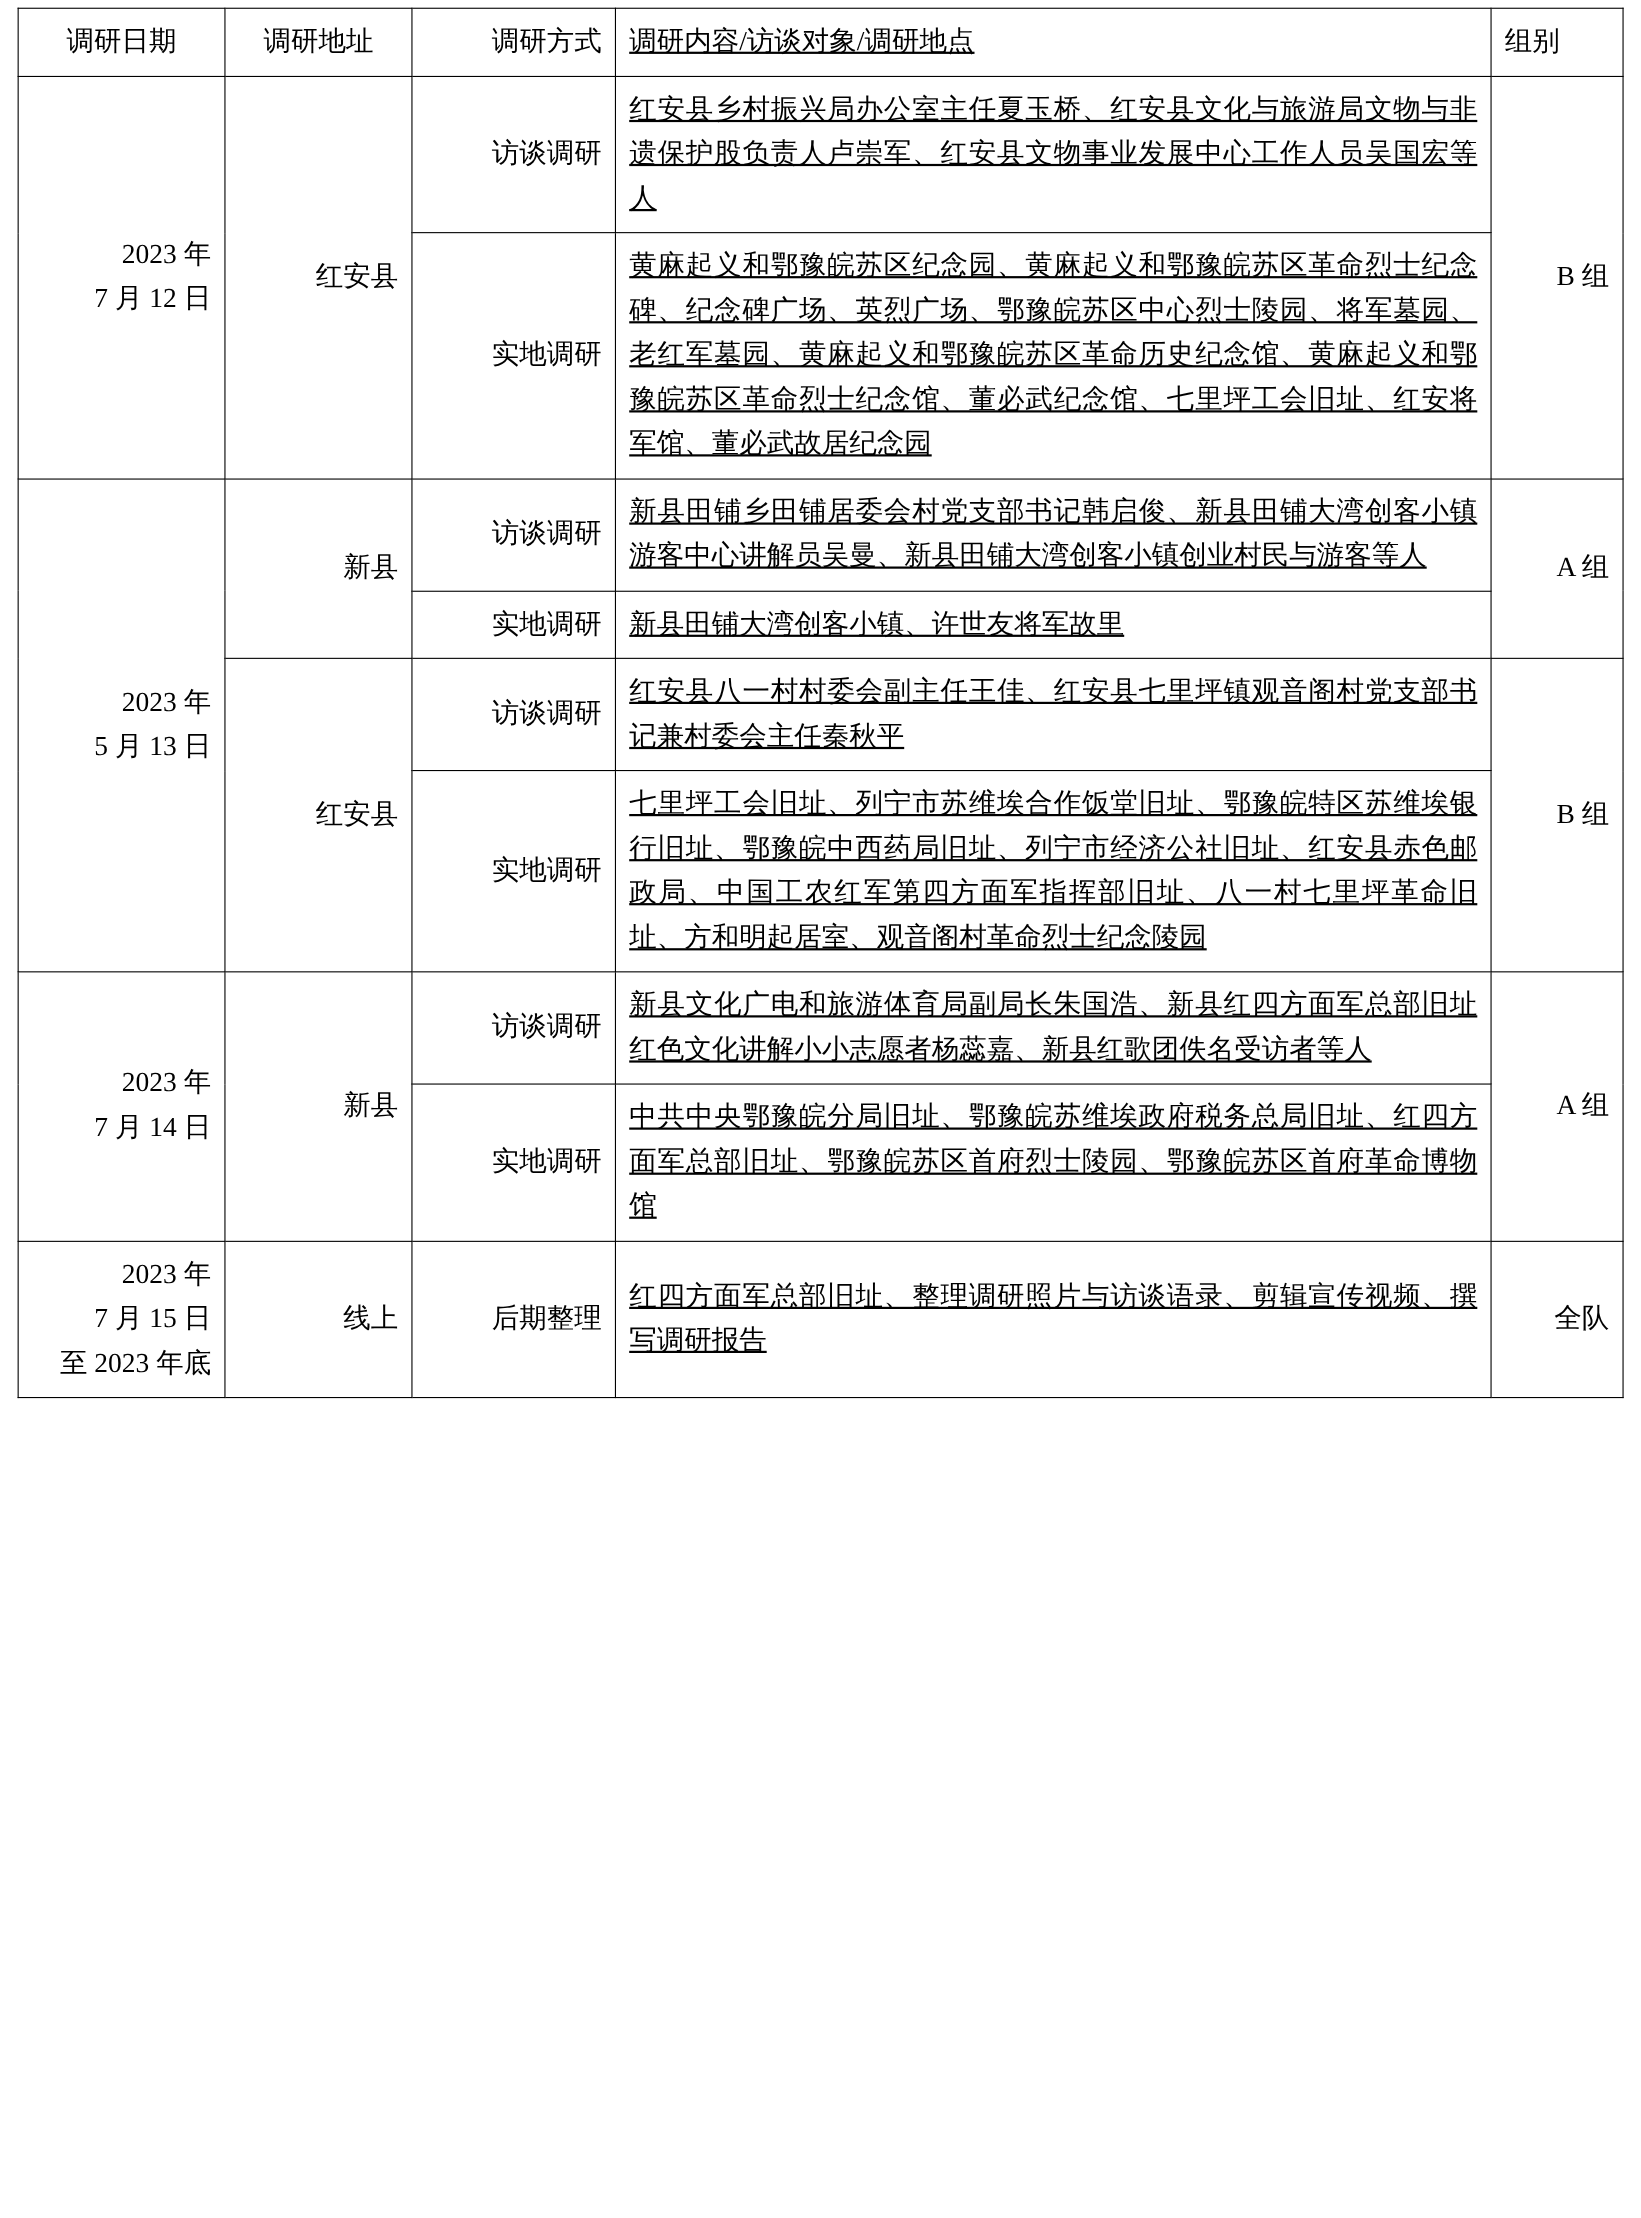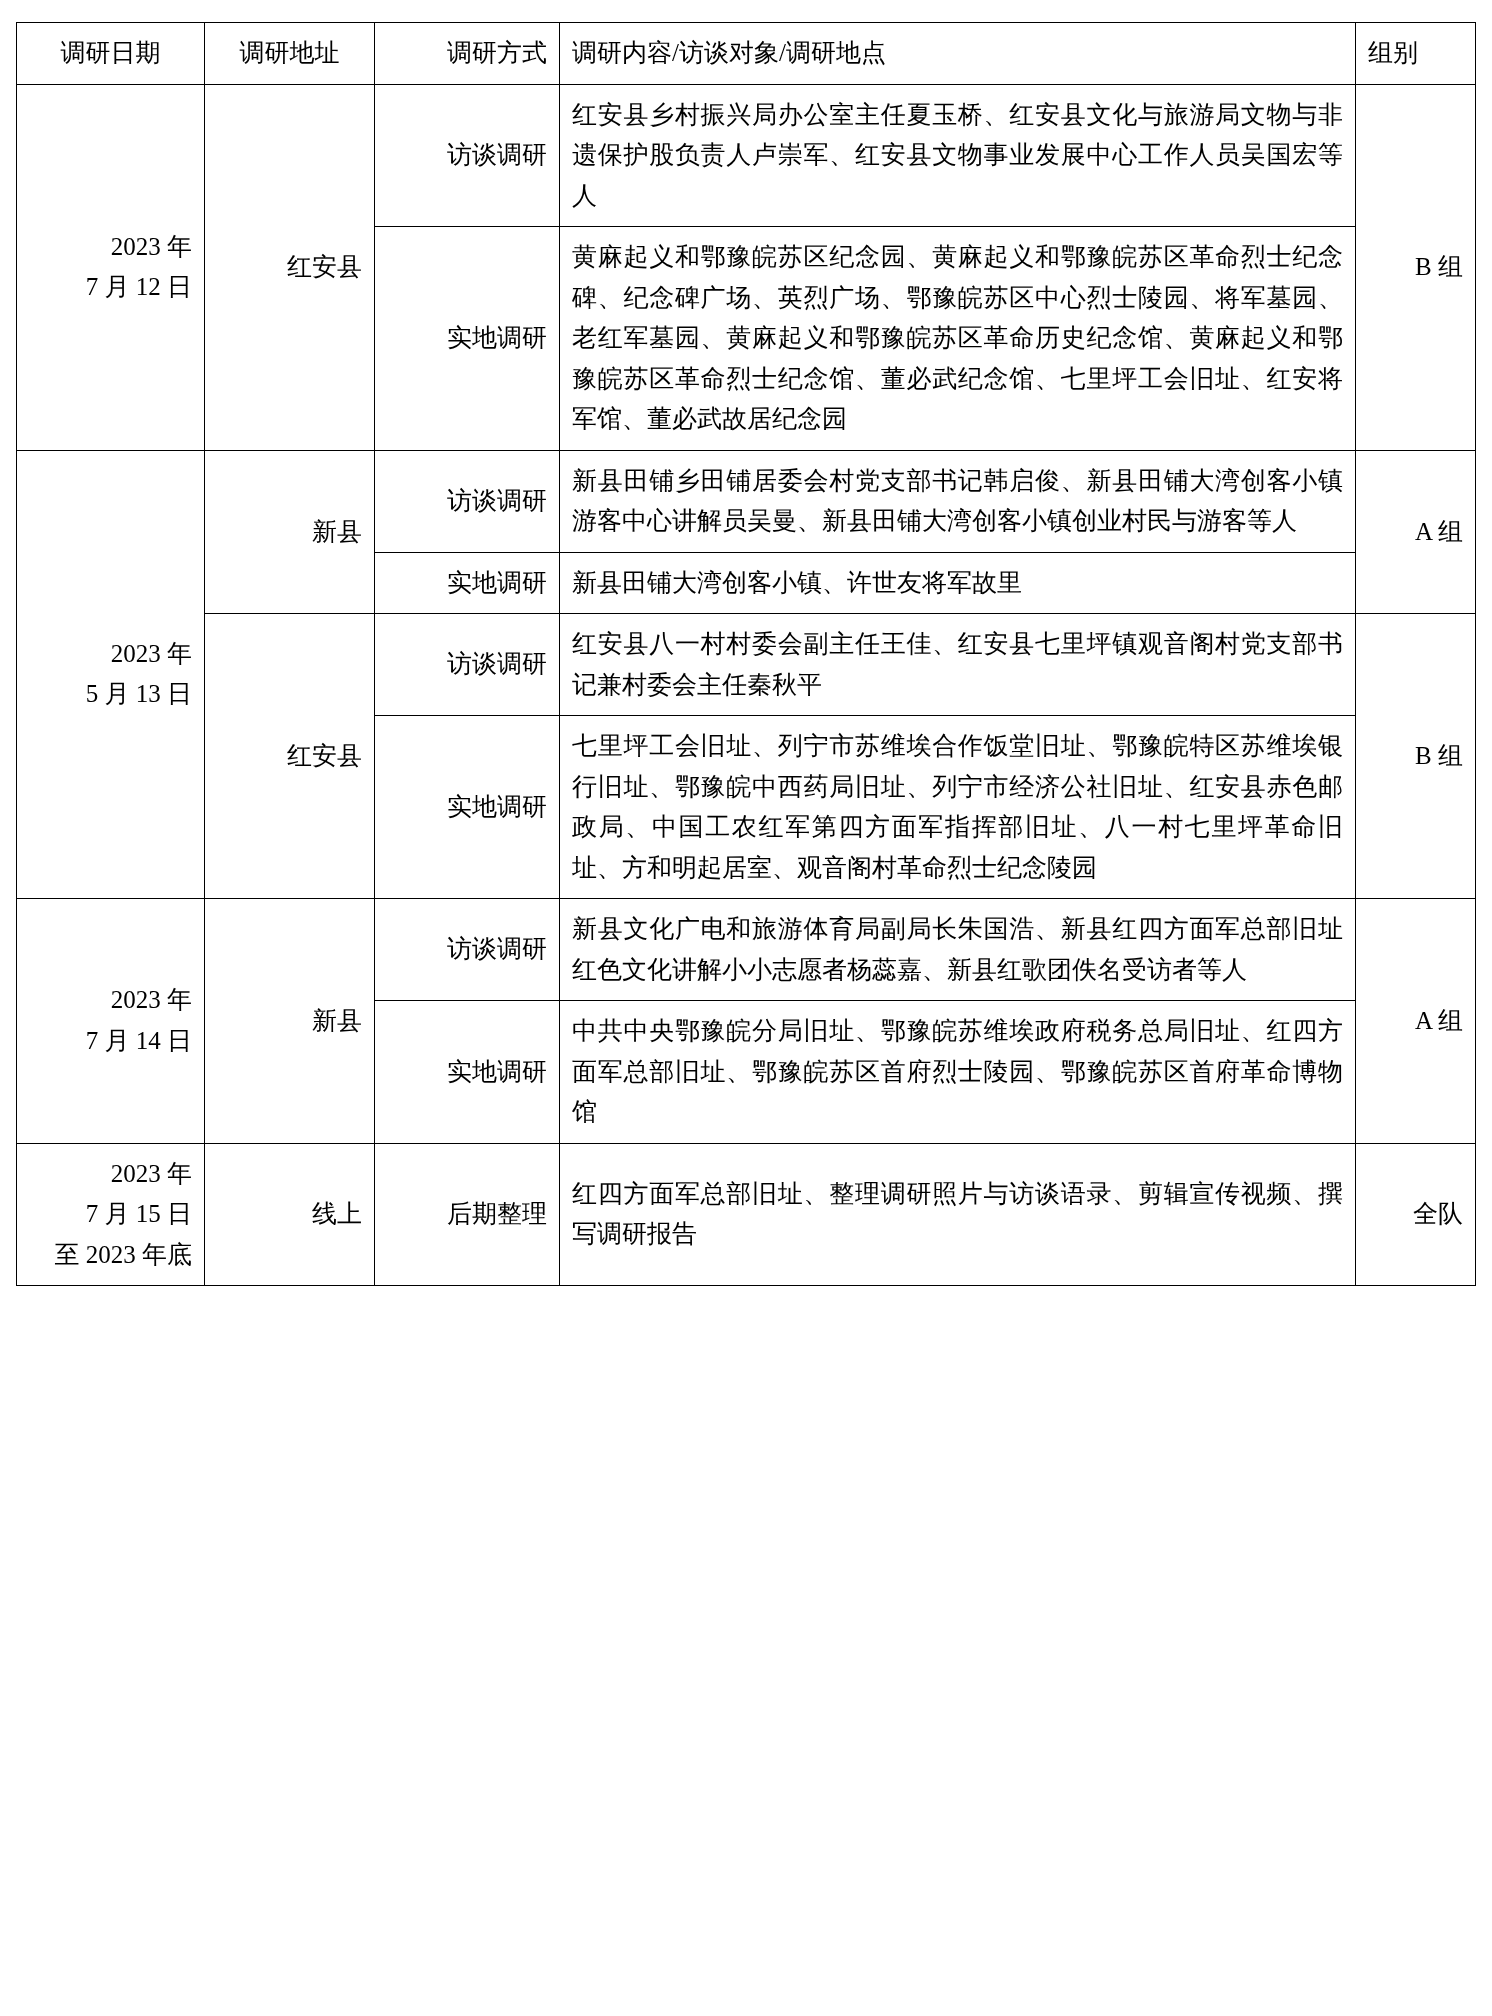--- a/index.html
+++ b/index.html
@@ -9,21 +9,21 @@
   }
   body {
     width: 1492px;
     font-family: "Liberation Serif", "DejaVu Serif", serif;
     color: #000000;
   }
   .page {
     width: 1444px;
     min-height: 2016px;
     box-sizing: border-box;
-    padding: 22px 16px 10px 16px;
+    padding: 7px 16px 10px 16px;
     background: #ffffff;
   }
   table.survey {
     border-collapse: collapse;
     width: 1460px;
     table-layout: fixed;
     margin: 0 auto;
   }
   table.survey td, table.survey th {
     border: 1px solid #000000;
@@ -34,21 +34,21 @@
     font-weight: normal;
   }
   thead th {
     text-align: center;
     padding: 14px 8px;
     font-size: 25.5px;
   }
   .c-date    { width: 163px; text-align: center; }
   .c-place   { width: 145px; text-align: center; margin-left: 28px; }
   .c-method  { width: 160px; text-align: right; }
-  .c-content { text-align: justify; text-justify: inter-ideograph; }
+  .c-content { text-align: justify; text-justify: inter-ideograph; text-decoration: underline; }
   .c-group   { width: 95px;  text-align: left; }
 
   .date-cell, .place-cell, .group-cell, .method-cell {
     text-align: right;
   }
   .date-cell div { white-space: nowrap; }
   .content-cell {
     text-align: justify;
     text-justify: inter-ideograph;
     padding-left: 16px;

